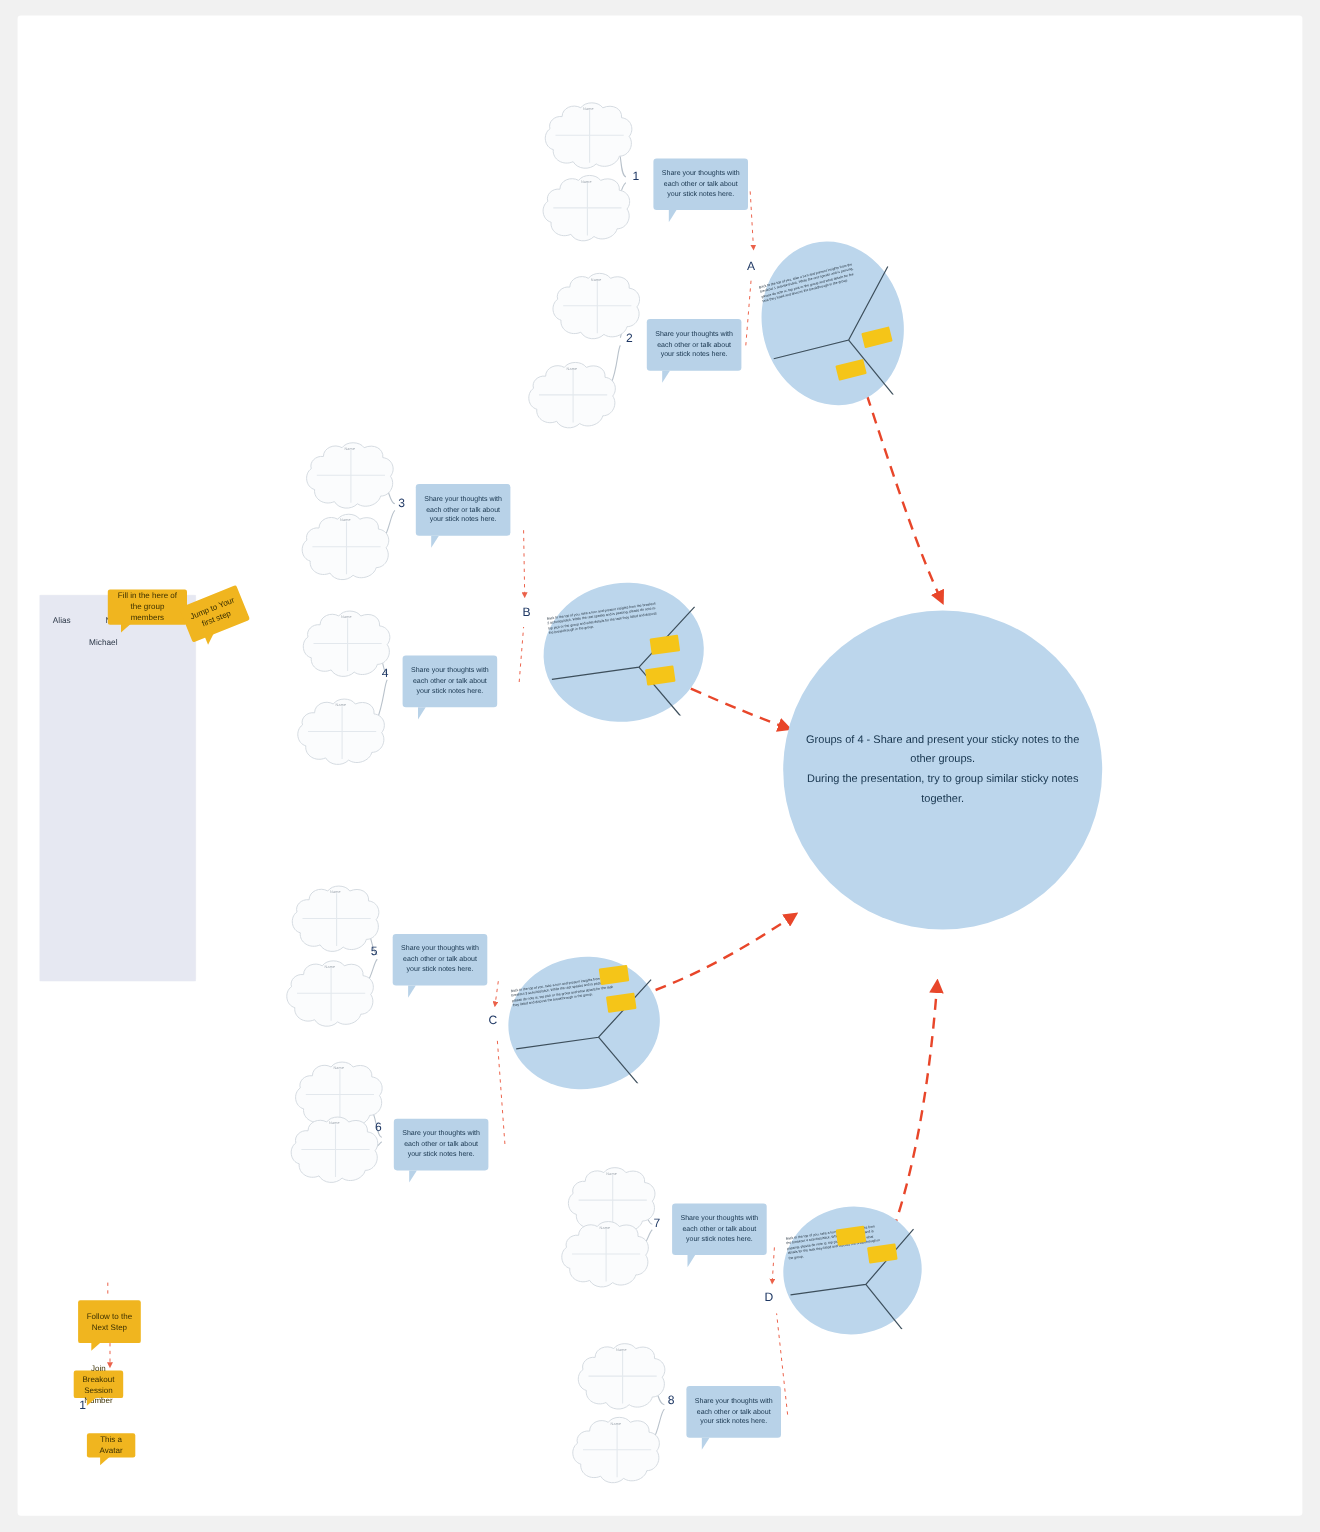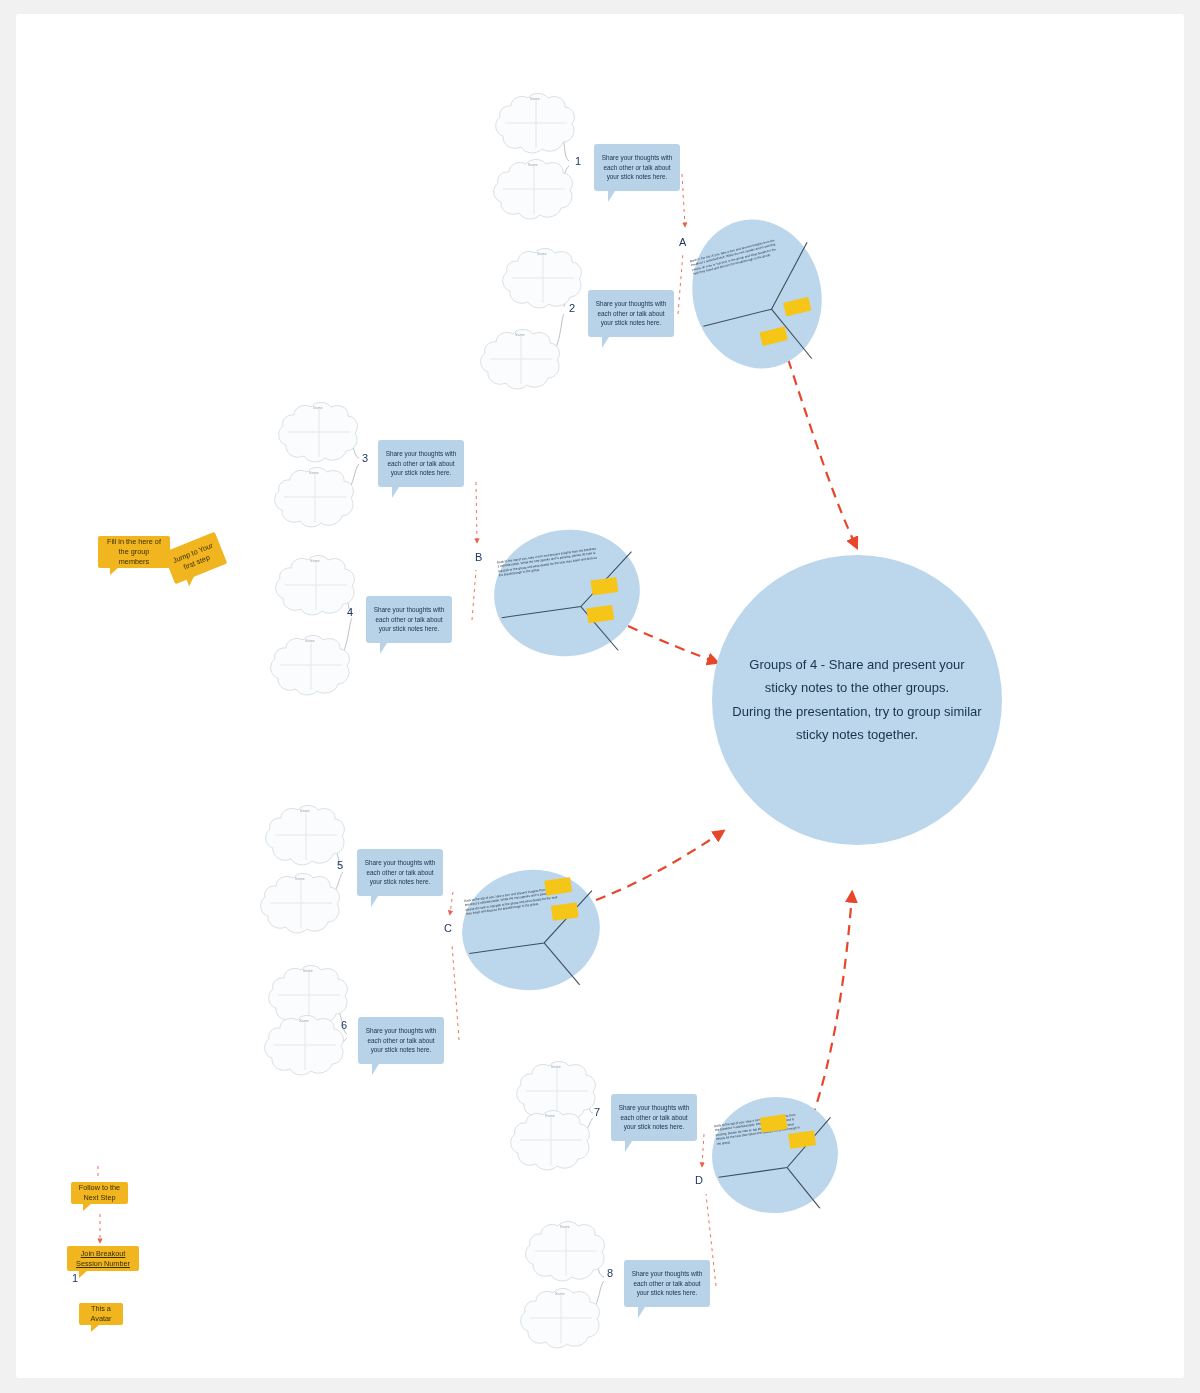--- a/index.html
+++ b/index.html
@@ -36,21 +36,21 @@
           font-size:3.4px;color:#9aa2ab;letter-spacing:.2px;white-space:nowrap;}
 
   
   .ellipse{position:absolute;}
   .ell-text{position:absolute;font-size:3.1px;line-height:1.45;color:#24323f;width:86px;}
   .ell-note{position:absolute;background:#f5c518;border-radius:1px;}
 
   
   #center-circle{left:696px;top:541px;width:290px;height:290px;border-radius:50%;background:#bcd6ec;}
   #center-circle .cc-text{position:absolute;left:50%;top:50%;transform:translate(-50%,-50%);
-          width:250px;text-align:center;font-size:13px;line-height:1.8;color:#16344d;}
+          width:250px;text-align:center;font-size:10px;line-height:1.8;color:#16344d;}
 
   
   .numlabel{position:absolute;font-size:11px;color:#1f3864;font-family:"Liberation Sans",sans-serif;}
   .letterlabel{position:absolute;font-size:11px;color:#1f3864;}
 
   
   #links{position:absolute;left:0;top:0;width:1168px;height:1364px;pointer-events:none;}
 </style>
 </head>
 <body>
@@ -97,20 +97,25 @@
     </g>
 
     <g fill="none" stroke="#e8462a" stroke-width="2.2" stroke-dasharray="10 7">
       <path d="M772,345 C800,430 820,490 840,532" marker-end="url(#rarrow)"></path>
       <path d="M612,612 C648,628 678,640 700,648" marker-end="url(#rarrow)"></path>
       <path d="M580,886 C632,866 676,838 706,818" marker-end="url(#rarrow)"></path>
       <path d="M796,1104 C818,1040 830,960 836,880" marker-end="url(#rarrow)"></path>
     </g>
   </svg>
 
+  <div id="member-panel" class="abs">
+    <div class="panel-head alias">Alias</div>
+    <div class="panel-head name">Name</div>
+    <div class="panel-cell">Michael</div>
+  </div>
 
   <div id="center-circle" class="abs">
     <div class="cc-text">
       <div>Groups of 4 - Share and present your sticky notes to the other groups.</div>
       <div>During the presentation, try to group similar sticky notes together.</div>
     </div>
   </div>
 
   <div id="avatar-layer">
       <div class="cloud" style="left: 475px; top: 78px;">
@@ -350,24 +355,24 @@
         </svg><div class="ell-text" style="left: 8px; top: 20px; width: 87px;">Back to the top of you, take a turn and present insights from the breakout 4 activities/stick. While the rest speaks and is passing, please do note is: top pick or the group and what details for the task they listed and discuss the breakthrough in the group.</div><div class="ell-note" style="left: 54px; top: 20px; width: 26px; height: 15px;"></div><div class="ell-note" style="left: 80px; top: 40px; width: 26px; height: 15px;"></div></div>
       <div class="letterlabel" style="left: 679px; top: 1160px;">D</div>
     </div>
   <div id="sticky-layer">
       <div class="sticky" style="left: 82px; top: 522px; width: 72px; height: 32px;">
         <span>Fill in the here of the group members</span>
       </div>
       <div class="sticky" style="left: 151px; top: 527px; width: 56px; height: 34px; transform: rotate(-22deg);">
         <span>Jump to Your first step</span>
       </div>
-      <div class="sticky" style="left: 55px; top: 1168px; width: 57px; height: 22px;">
+      <div class="sticky" style="left: 55px; top: 1168px; width: 57px; height: 39px;">
         <span>Follow to the Next Step</span>
       </div>
-      <div class="sticky" style="left: 51px; top: 1232px; width: 72px; height: 25px; text-decoration: underline;">
+      <div class="sticky" style="left: 51px; top: 1232px; width: 45px; height: 25px;">
         <span>Join Breakout Session Number</span>
       </div>
       <div class="sticky" style="left: 63px; top: 1289px; width: 44px; height: 22px;">
         <span>This a Avatar</span>
       </div>
     </div>
 
   <div class="numlabel" style="left:56px;top:1258px;">1</div>
 
 </div>

